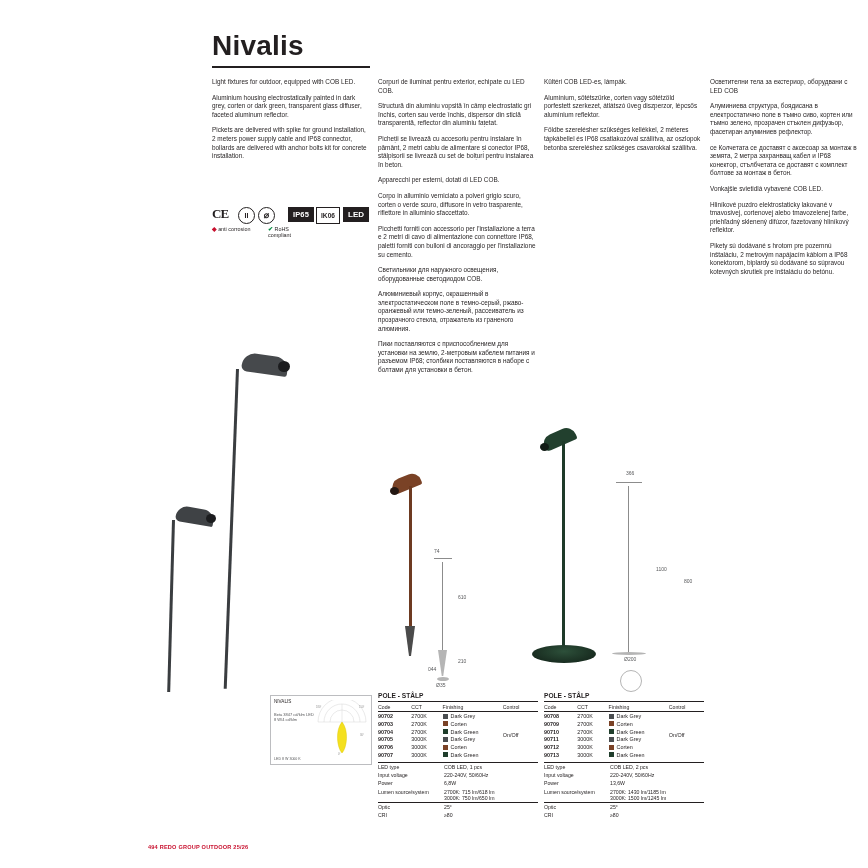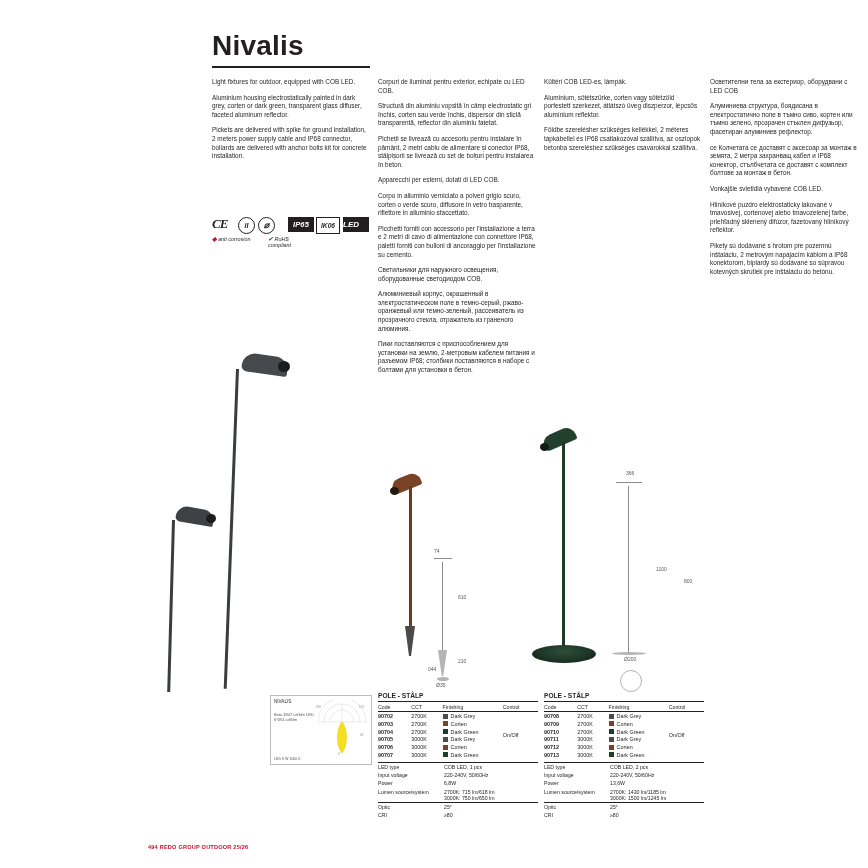--- a/index.html
+++ b/index.html
@@ -32,41 +32,41 @@
     width:158px;
     text-align:left;
   }
   .col p{margin:0 0 7px 0;}
   .c1{left:212px;top:78px;}
   .c2{left:378px;top:78px;}
   .c3{left:544px;top:78px;}
   .c4{left:710px;top:78px;width:150px;}
 
   
-  .icons{position:absolute;left:212px;top:214px;width:170px;height:34px;font-style:italic;}
+  .icons{position:absolute;left:212px;top:204px;width:170px;height:34px;}
   .ico{position:absolute;top:0;}
   .ce{left:0;top:2px;font-size:13px;font-weight:bold;font-family:"Liberation Serif",serif;letter-spacing:-1px;}
   .ico-circ{
     width:15px;height:15px;border:1.1px solid #231f20;border-radius:50%;
     position:absolute;top:3px;
     font-size:7px;line-height:15px;text-align:center;font-weight:bold;
   }
   .ip65{
     position:absolute;left:76px;top:3px;width:26px;height:15px;
     background:#231f20;color:#fff;font-size:7.5px;font-weight:bold;
     text-align:center;line-height:15px;letter-spacing:.2px;
   }
   .ik06{
     position:absolute;left:104px;top:3px;width:22px;height:15px;
     border:1.1px solid #231f20;font-size:6.6px;text-align:center;line-height:15px;font-weight:bold;
   }
   .led-badge{
     position:absolute;left:131px;top:3px;width:26px;height:15px;
     background:#231f20;color:#fff;font-size:8px;font-weight:bold;
-    line-height:15px;
+    text-align:center;line-height:15px;
   }
   .anti{
     position:absolute;left:0;top:22px;font-size:5.4px;line-height:6px;color:#231f20;
   }
   .anti .rd{color:#c8102e;font-weight:bold;font-size:6px;}
   .rohs{
     position:absolute;left:56px;top:22px;font-size:5.4px;line-height:6px;color:#231f20;
   }
   .rohs .rd{color:#008a3e;font-weight:bold;font-size:6px;}
 

